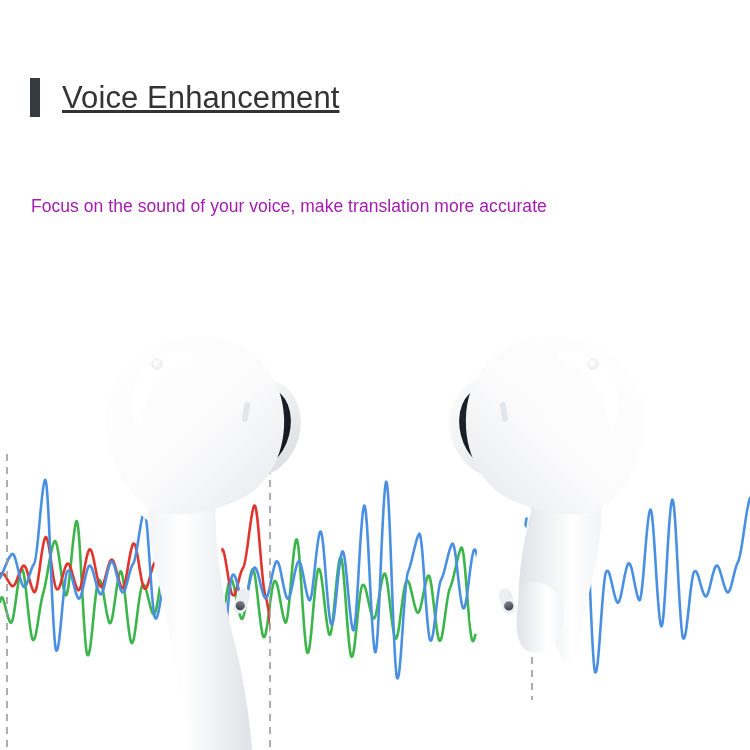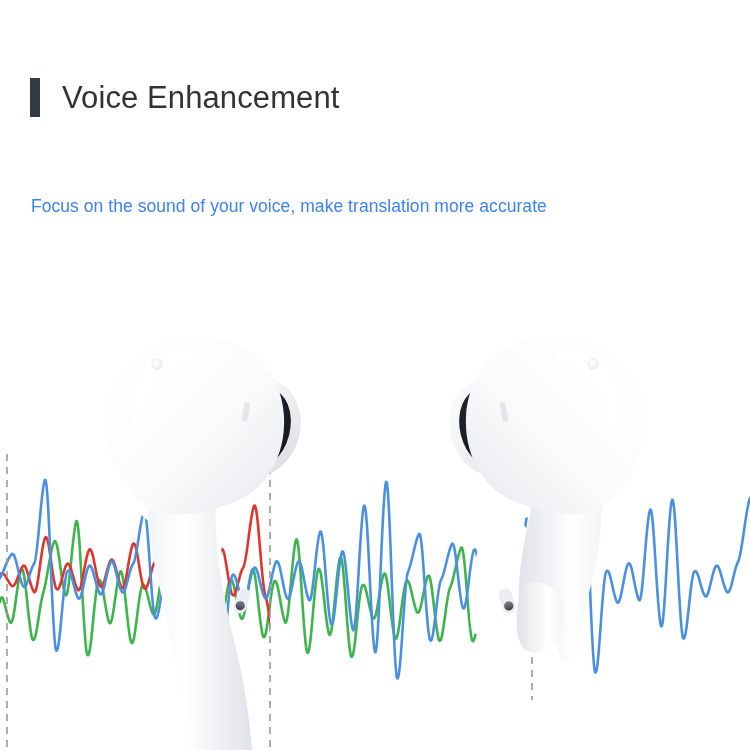--- a/index.html
+++ b/index.html
@@ -43,28 +43,29 @@
     display: flex;
     flex-direction: column;
     justify-content: center;
   }
   .title-line {
     font-size: 31px;
     line-height: 39px;
     color: #333333;
     white-space: nowrap;
     letter-spacing: 0.1px;
+    text-decoration: underline;
   }
   .subtitle {
     position: absolute;
     left: 31px;
     top: 194px;
     font-size: 17.5px;
     line-height: 24px;
-    color: #3b82f6;
+    color: #a21caf;
     white-space: nowrap;
     letter-spacing: 0.05px;
   }
 
   
   .stage {
     position: absolute;
     left: 0;
     top: 250px;
     width: 750px;

